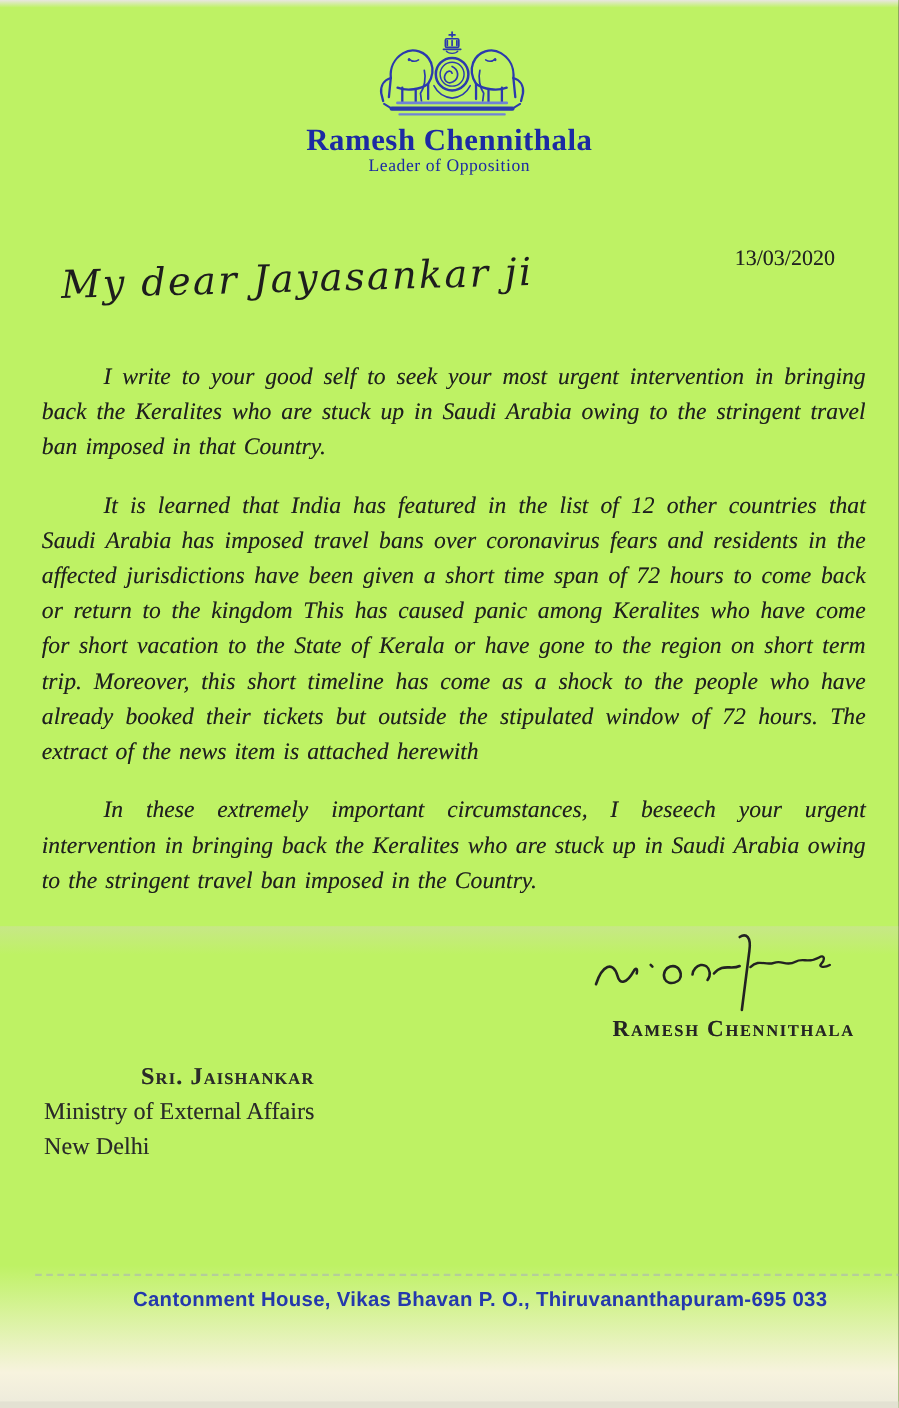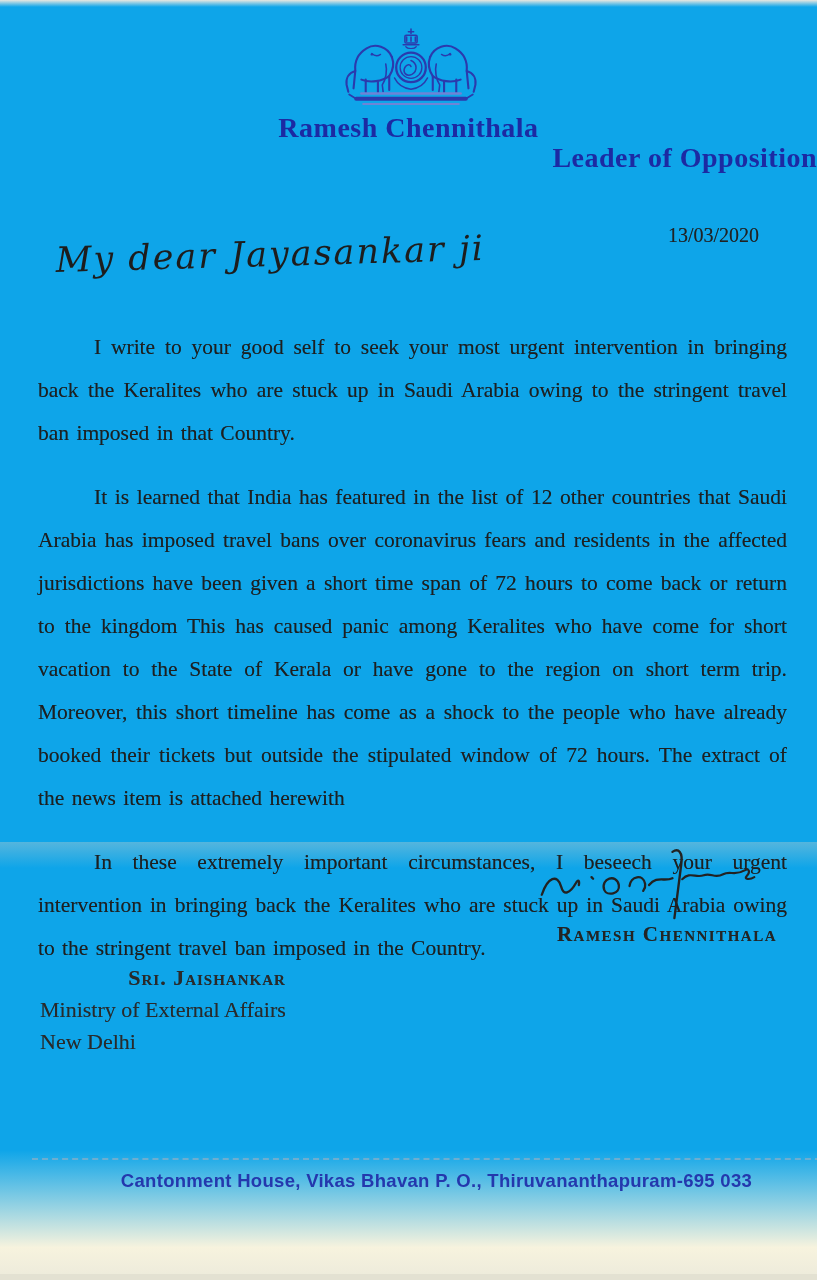--- a/index.html
+++ b/index.html
@@ -1,55 +1,56 @@
 <!DOCTYPE html>
 <html><head>
 <meta charset="utf-8">
 <style>
   html,body{margin:0;padding:0;background:#555;}
   .paper{
     position:relative;
     width:817px;height:1280px;
     margin:0 auto;
-    background:#0ea5e9;
+    background:#bef264;
     overflow:hidden;
     font-family:"Liberation Serif", serif;
     color:#212121;
   }
   
   .scan-top-edge{position:absolute;left:0;top:0;width:100%;height:7px;
     background:linear-gradient(#e9e7e0,rgba(255,255,255,0));}
   .scan-fold-shadow{position:absolute;left:0;top:842px;width:100%;height:26px;
     background:linear-gradient(rgba(216,212,200,.35),rgba(255,255,255,0));}
   .scan-bottom-tint{position:absolute;left:0;top:1150px;width:100%;height:130px;
     background:linear-gradient(rgba(250,247,230,0), #f7f3de 75%, #eceadb);}
   .scan-bottom-edge{position:absolute;left:0;bottom:0;width:100%;height:6px;background:#e3e1d2;}
 
   
   .emblem{position:absolute;left:337px;top:24px;width:148px;height:86px;}
   .lh-name{position:absolute;left:0;top:112px;width:100%;text-align:center;
     font-size:28px;font-weight:bold;color:#1c2aa3;letter-spacing:.5px;}
-  .lh-title{position:absolute;left:0;top:142px;width:100%;text-align:right;
-    font-size:28px;font-weight:bold;color:#1c2aa3;letter-spacing:.5px;}
+  .lh-title{position:absolute;left:0;top:142px;width:100%;text-align:center;
+    font-size:16px;font-weight:normal;color:#1c2aa3;letter-spacing:.5px;}
 
   .date{position:absolute;right:58px;top:224px;font-size:20px;color:#222;
     text-shadow:0 0 .5px rgba(0,0,0,.35);}
 
   .salutation{position:absolute;left:55px;top:240px;
     font-family:"DejaVu Serif", serif;font-style:italic;
     font-size:35px;color:#1d1d1d;letter-spacing:2px;
     transform:rotate(-1.6deg);transform-origin:left top;}
 
   .body-text{position:absolute;left:38px;top:326px;width:749px;}
   .body-text p{
     margin:0 0 21px 0;
-    font-size:21.5px;line-height:43px;
+    font-size:21.5px;line-height:32px;
     text-align:justify;text-indent:56px;
     color:#1f1f1f;text-shadow:0 0 .5px rgba(0,0,0,.4);
     word-spacing:2px;
+    font-style:italic;
   }
 
   .sig-block{position:absolute;right:40px;top:846px;width:320px;text-align:right;}
   .sig-scribble{width:240px;height:78px;margin-right:6px;}
   .sig-name{font-size:21px;font-variant:small-caps;font-weight:600;
     letter-spacing:1.5px;color:#242424;margin-top:-6px;
     text-shadow:0 0 .5px rgba(0,0,0,.35);}
 
   .addressee{position:absolute;left:40px;top:962px;}
   .addr-name{font-size:22px;font-variant:small-caps;font-weight:600;

